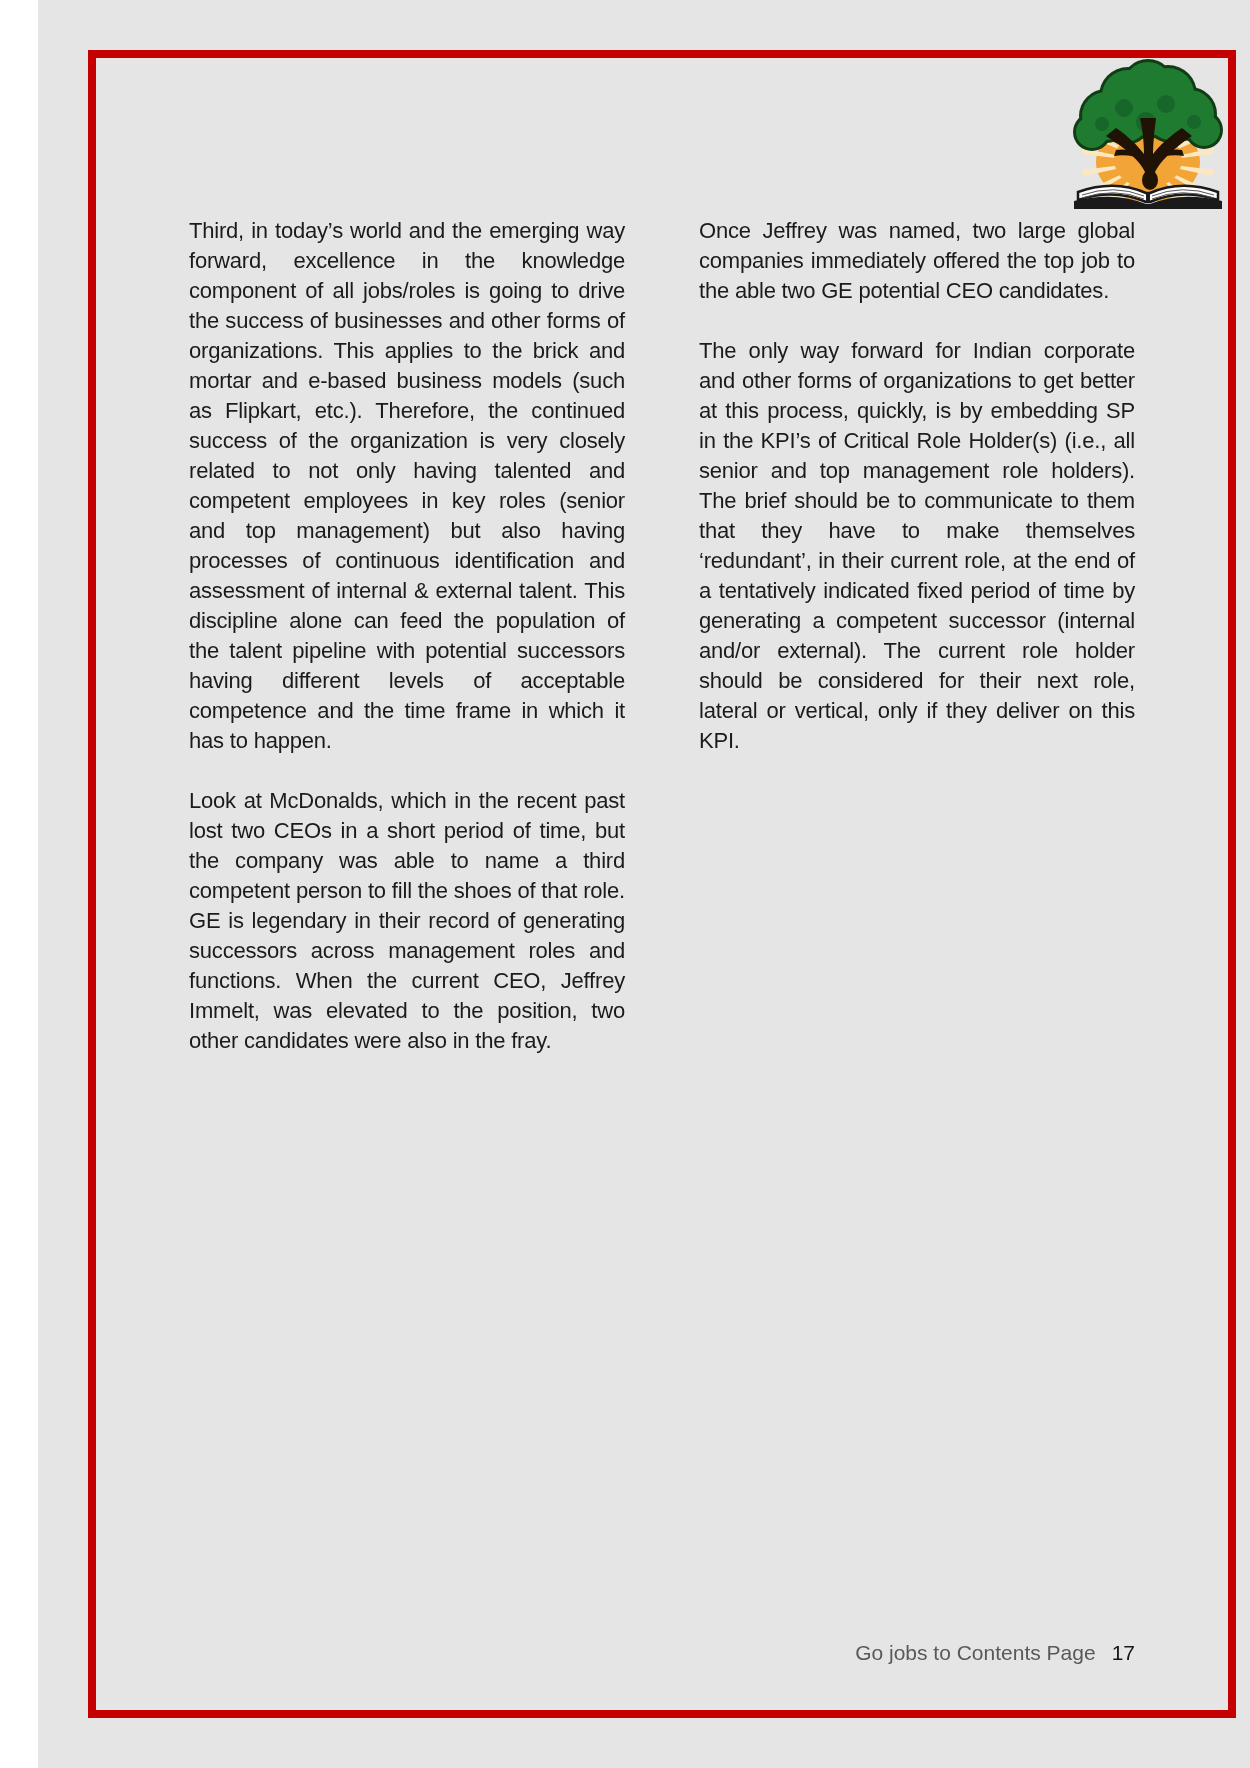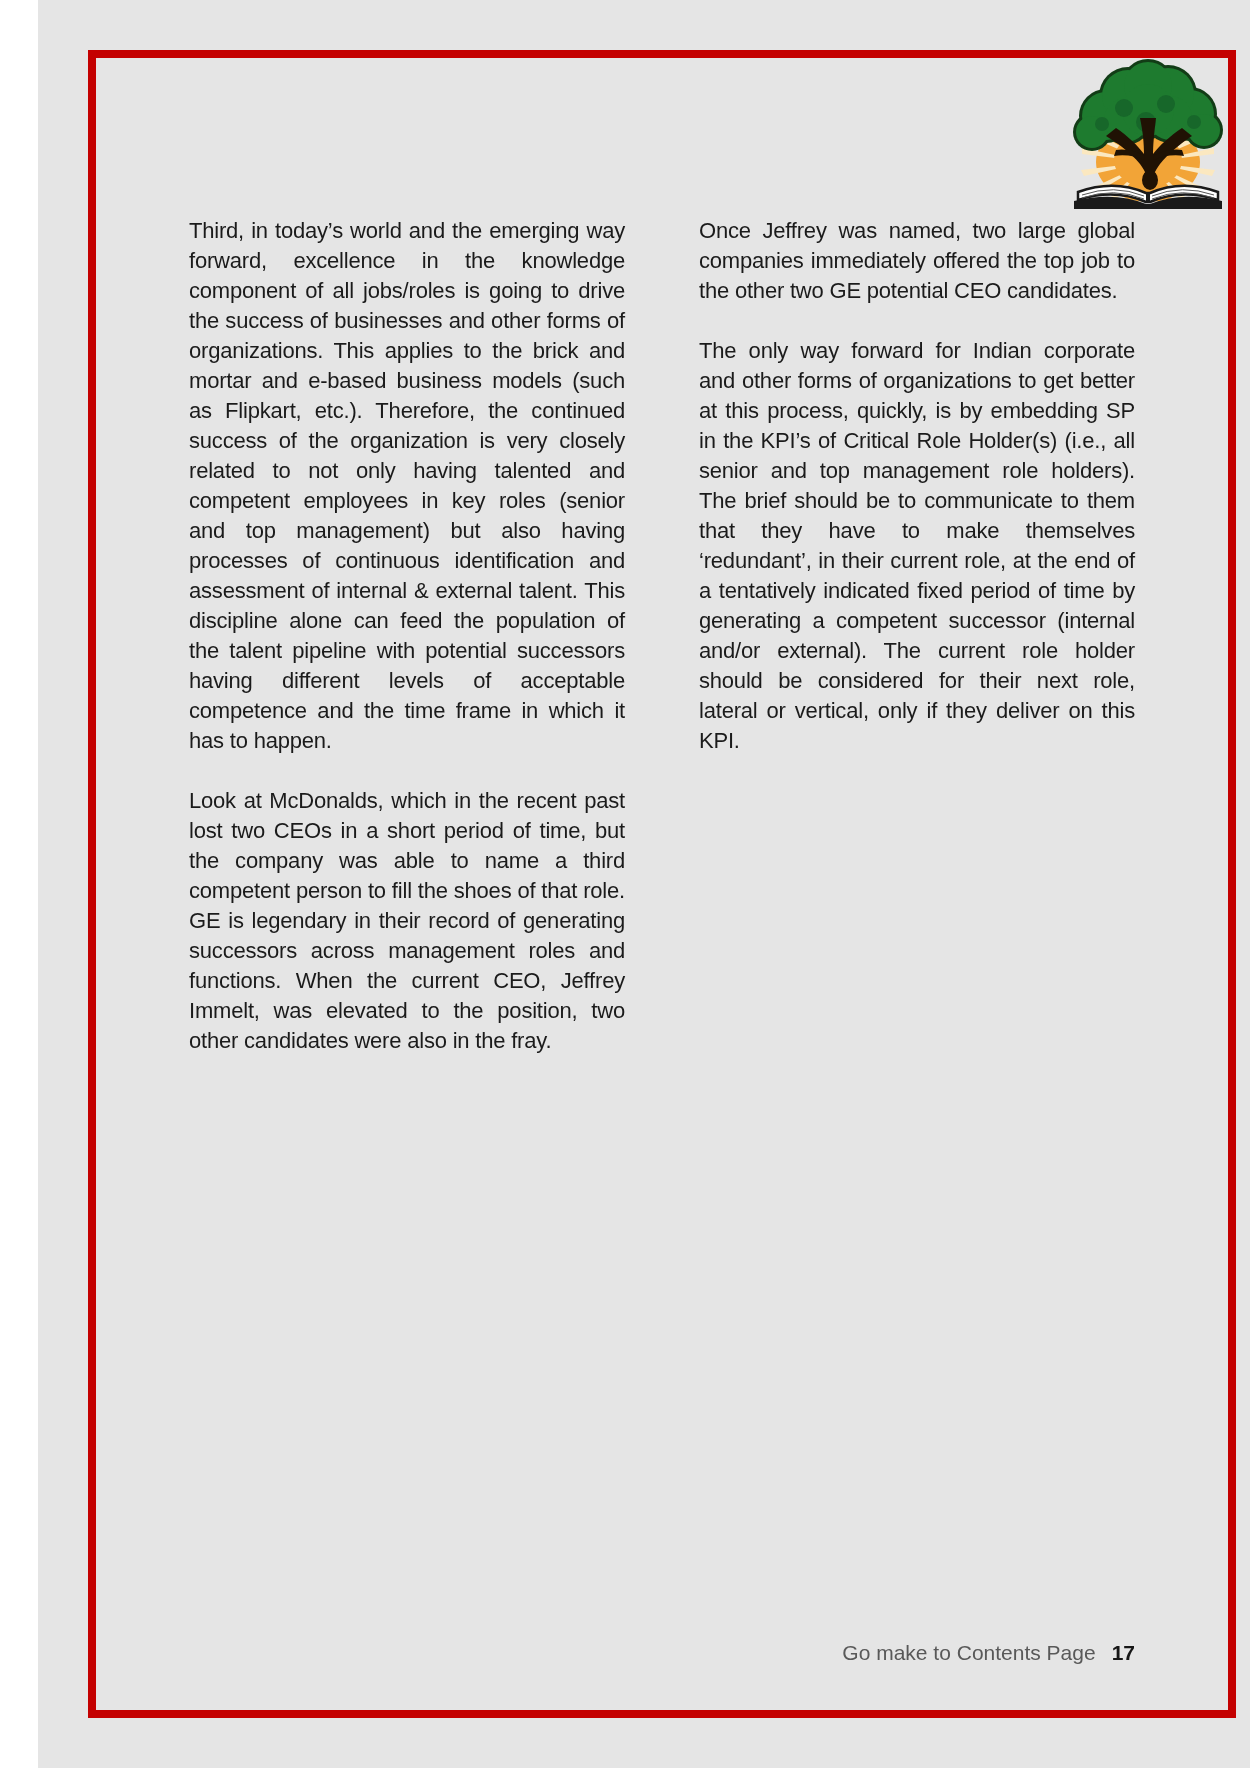--- a/index.html
+++ b/index.html
@@ -57,21 +57,21 @@
     white-space: nowrap;
   }
   .footer-link {
     color: #595959;
     text-decoration: none;
     cursor: pointer;
   }
   .page-num {
     color: #161616;
     margin-left: 16px;
-    font-weight: 700;
+    font-weight: 400;
   }
 </style>
 </head>
 <body>
 
 <div class="page">
 
   <div class="red-border"></div>
 
   <div class="logo">
@@ -148,22 +148,22 @@
       </g>
     </svg>
   </div>
 
   <div class="content">
     <div class="col">
       <p>Third, in today’s world and the emerging way forward, excellence in the knowledge component of all jobs/roles is going to drive the success of businesses and other forms of organizations. This applies to the brick and mortar and e-based business models (such as Flipkart, etc.). Therefore, the continued success of the organization is very closely related to not only having talented and competent employees in key roles (senior and top management) but also having processes of continuous identification and assessment of internal &amp; external talent. This discipline alone can feed the population of the talent pipeline with potential successors having different levels of acceptable competence and the time frame in which it has to happen.</p>
       <p>Look at McDonalds, which in the recent past lost two CEOs in a short period of time, but the company was able to name a third competent person to fill the shoes of that role. GE is legendary in their record of generating successors across management roles and functions. When the current CEO, Jeffrey Immelt, was elevated to the position, two other candidates were also in the fray.</p>
     </div>
     <div class="col">
-      <p>Once Jeffrey was named, two large global companies immediately offered the top job to the other two GE potential CEO candidates.</p>
+      <p>Once Jeffrey was named, two large global companies immediately offered the top job to the able two GE potential CEO candidates.</p>
       <p>The only way forward for Indian corporate and other forms of organizations to get better at this process, quickly, is by embedding SP in the KPI’s of Critical Role Holder(s) (i.e., all senior and top management role holders). The brief should be to communicate to them that they have to make themselves ‘redundant’, in their current role, at the end of a tentatively indicated fixed period of time by generating a competent successor (internal and/or external). The current role holder should be considered for their next role, lateral or vertical, only if they deliver on this KPI.</p>
     </div>
   </div>
 
   <div class="footer">
-    <a class="footer-link">Go make to Contents Page</a><span class="page-num">17</span>
+    <a class="footer-link">Go jobs to Contents Page</a><span class="page-num">17</span>
   </div>
 
 </div>
 
 </body></html>

